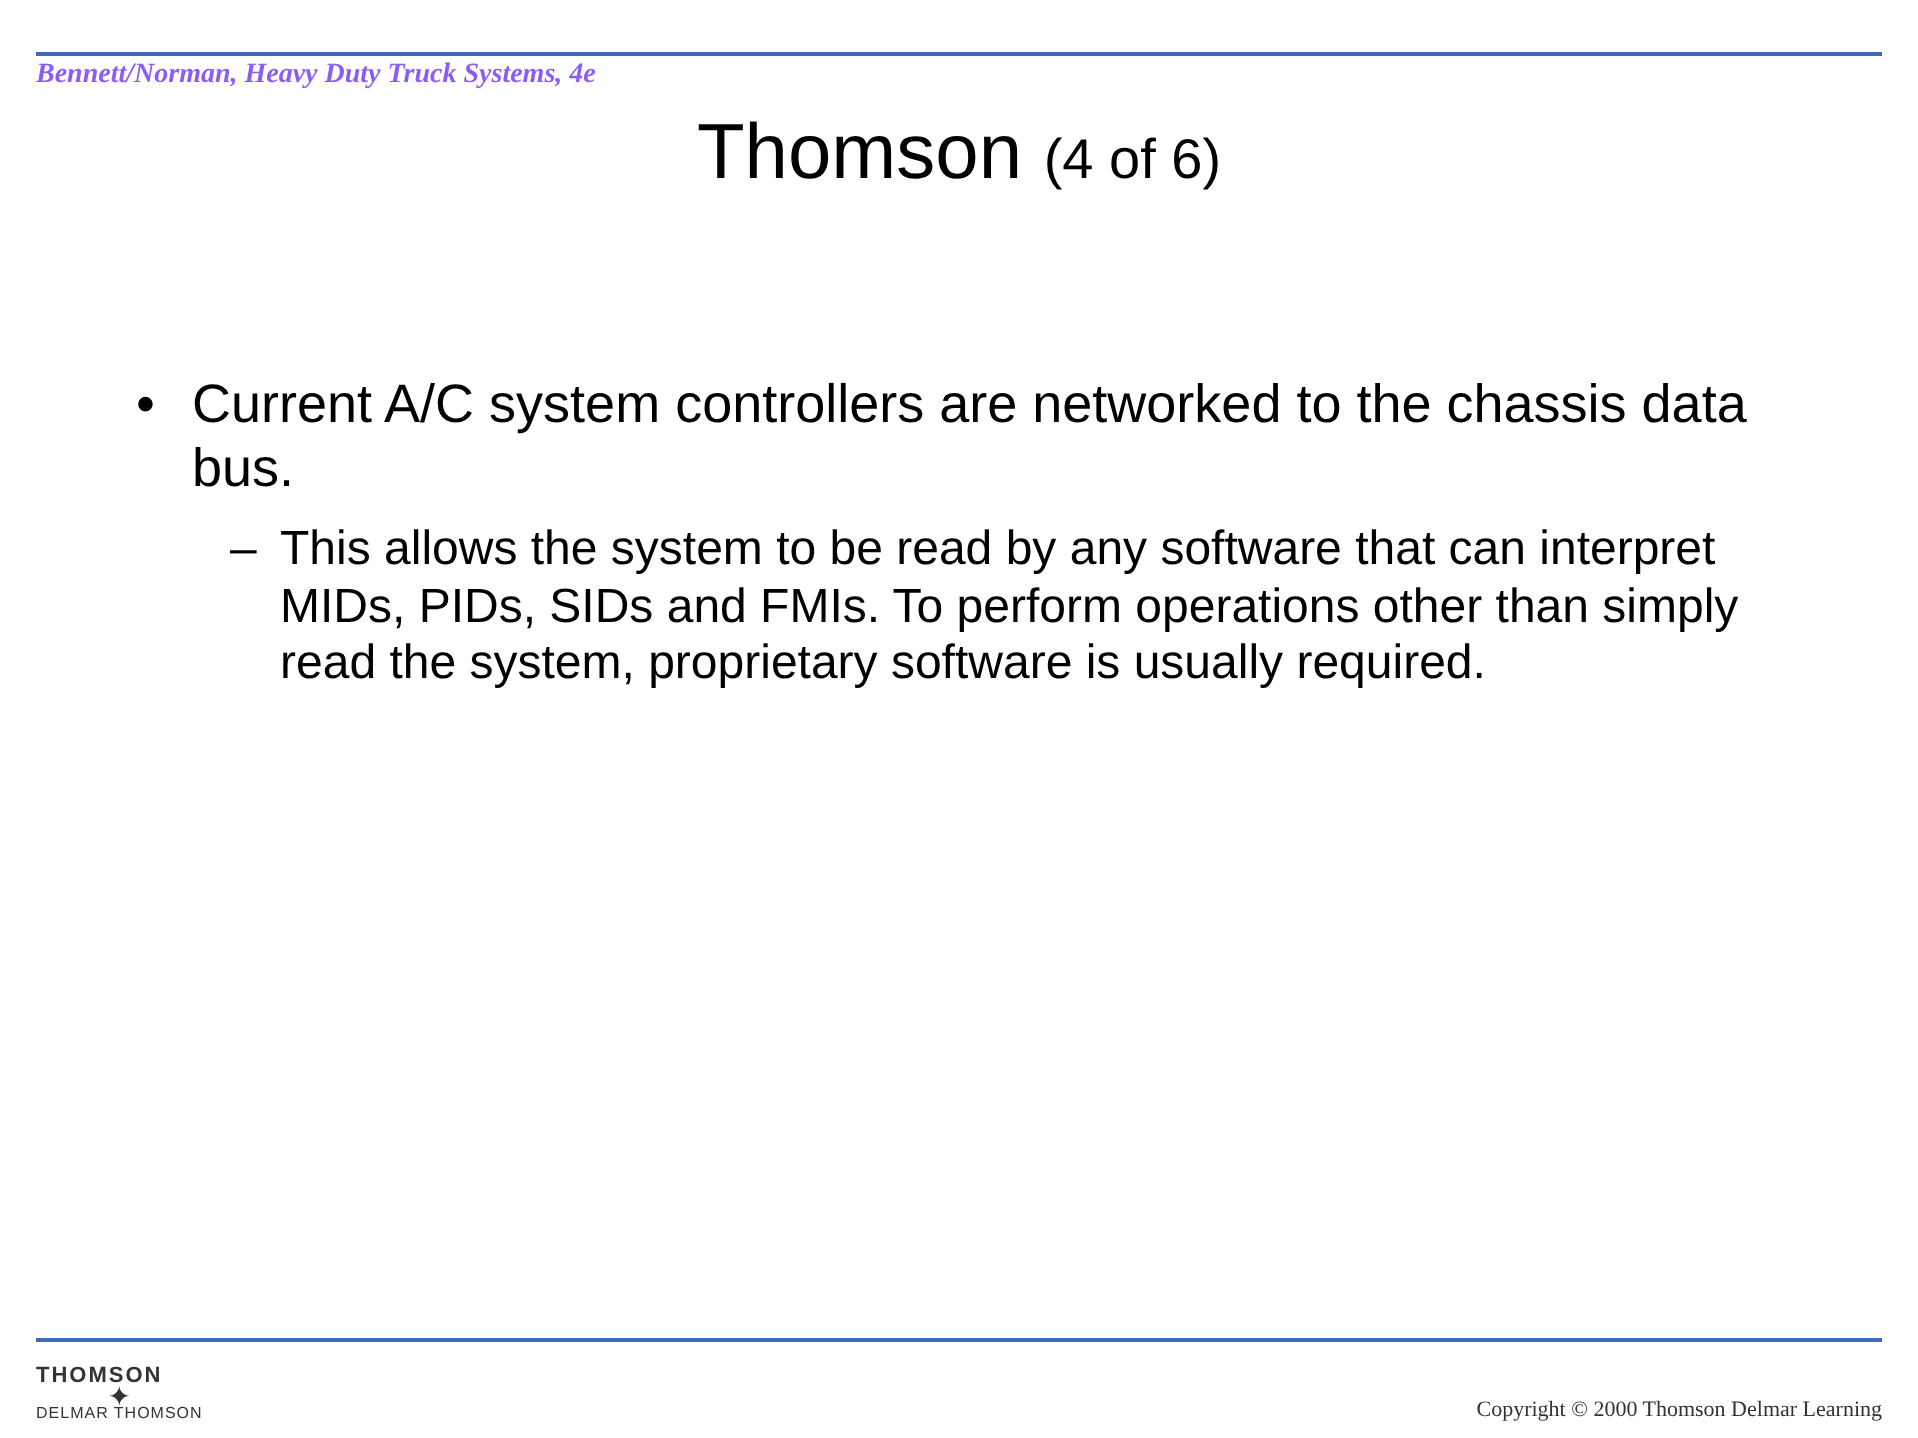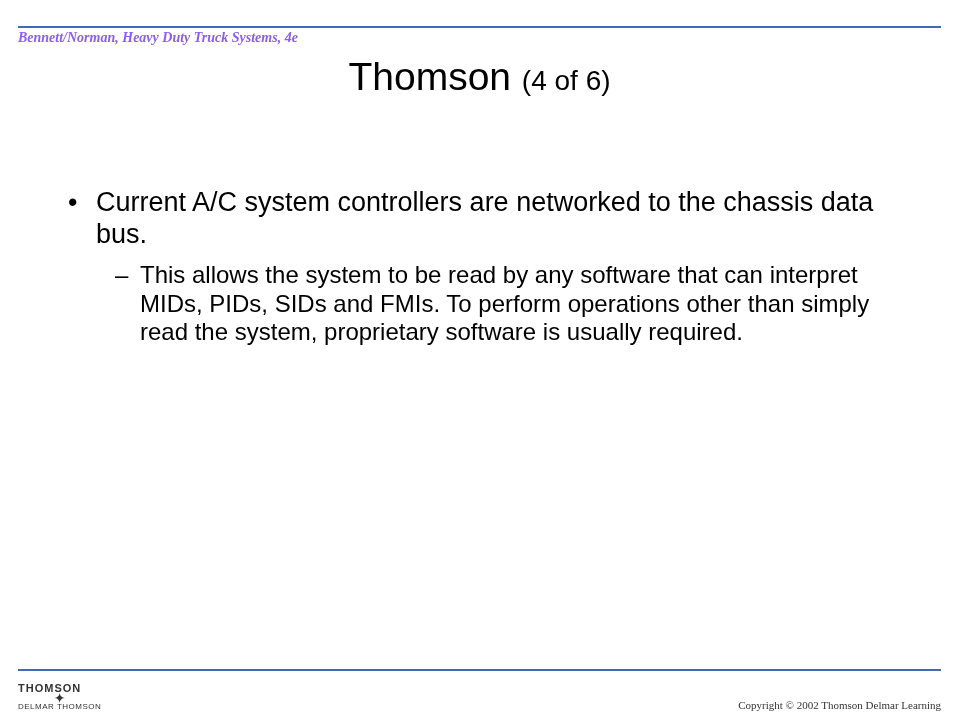--- a/index.html
+++ b/index.html
@@ -146,14 +146,14 @@
   <div class="bullet-sub">This allows the system to be read by any software that can interpret MIDs, PIDs, SIDs and FMIs. To perform operations other than simply read the system, proprietary software is usually required.</div>
 </div>
 
 <div class="footer-line"></div>
 <div class="footer">
   <div class="thomson-logo">
     <span class="thomson-text">THOMSON</span>
     <span class="thomson-star">✦</span>
     <span class="delmar-text">DELMAR THOMSON</span>
   </div>
-  <div class="copyright">Copyright © 2002 Thomson Delmar Learning</div>
+  <div class="copyright">Copyright © 2000 Thomson Delmar Learning</div>
 </div>
 
 </body></html>

